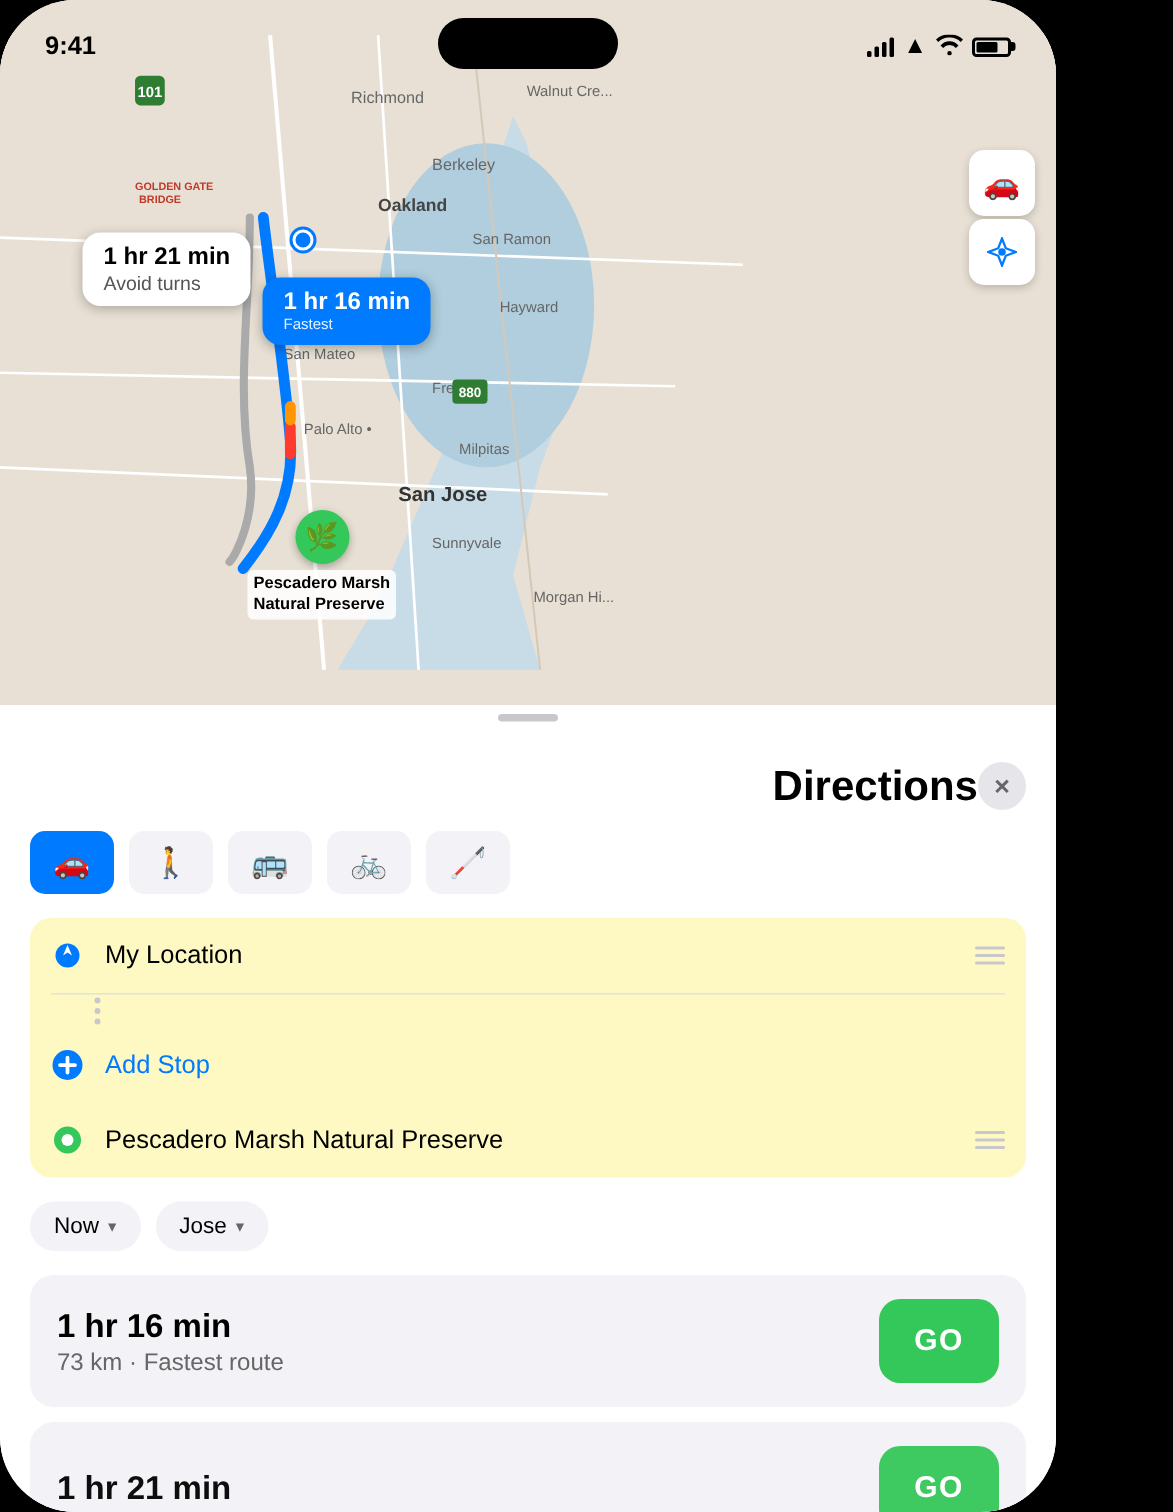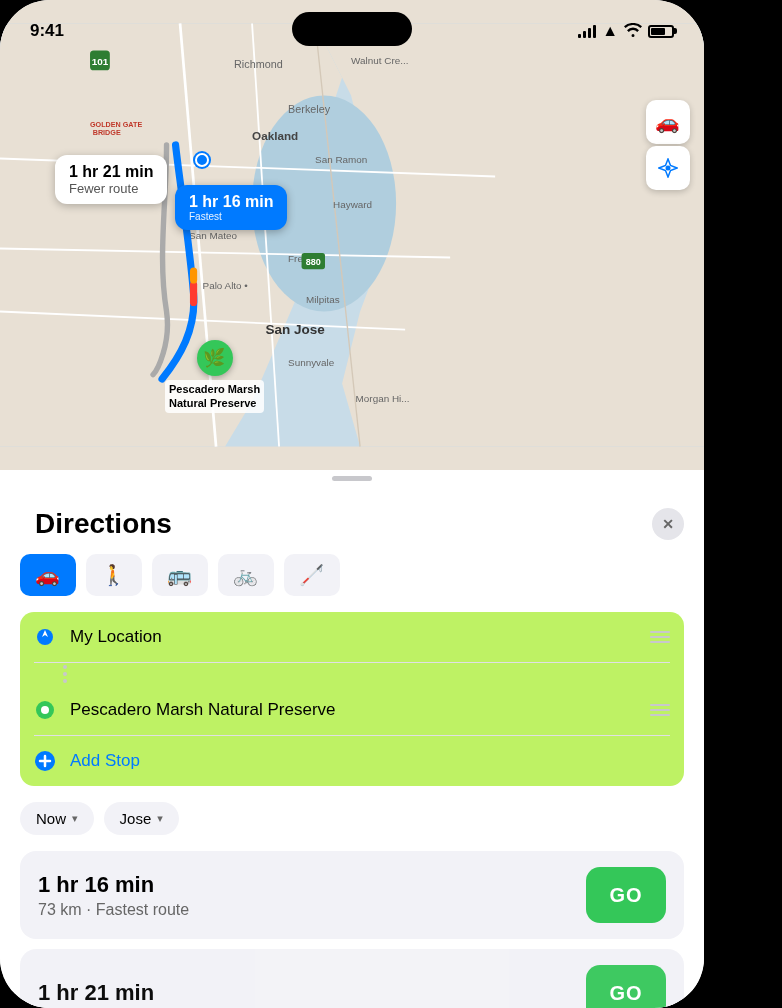--- a/index.html
+++ b/index.html
@@ -232,21 +232,21 @@
       bottom: 0;
       background: #fff;
       border-radius: 0;
       padding: 0 20px;
       z-index: 50;
     }
 
     .panel-header {
       display: flex;
       align-items: center;
-      justify-content: space-between;
+      justify-content: flex-end;
       padding: 18px 0 14px;
       margin-left: 15px;
     }
     .directions-title {
       font-size: 28px;
       font-weight: 800;
       color: #000;
     }
     .close-btn {
       width: 32px;
@@ -279,21 +279,21 @@
       cursor: pointer;
       background: #f2f2f7;
     }
     .transport-tab.active {
       background: #007AFF;
       color: white;
     }
 
     
     .waypoints {
-      background: #bef264;
+      background: #fef9c3;
       border-radius: 14px;
       padding: 0 14px;
       margin-bottom: 16px;
     }
     .waypoint-row {
       display: flex;
       align-items: center;
       padding: 14px 0;
       gap: 14px;
       border-bottom: 1px solid #e0e0e5;
@@ -493,21 +493,21 @@
       <path d="M195,135 C200,180 210,240 215,300 C218,340 200,370 180,395" stroke="#007AFF" stroke-width="8" fill="none" stroke-linecap="round"></path>
 
       <path d="M215,290 L215,310" stroke="#FF3B30" stroke-width="8" fill="none" stroke-linecap="round"></path>
       <path d="M215,275 L215,285" stroke="#FF9500" stroke-width="8" fill="none" stroke-linecap="round"></path>
     </svg>
 
     <div class="loc-dot"></div>
 
     <div class="route-label-white">
       <div class="time">1 hr 21 min</div>
-      <div class="desc">Fewer route</div>
+      <div class="desc">Avoid turns</div>
     </div>
 
     <div class="route-label-blue">
       <div class="time">1 hr 16 min</div>
       <div class="desc">Fastest</div>
     </div>
 
     <div class="dest-pin">
       <div class="dest-pin-circle">🌿</div>
       <div class="dest-pin-label">
@@ -562,45 +562,45 @@
       </div>
 
       <div style="padding: 2px 0 2px 20px; display:flex; align-items:center; gap:14px;">
         <div class="waypoint-dots">
           <div class="dot"></div>
           <div class="dot"></div>
           <div class="dot"></div>
         </div>
       </div>
 
+      <div class="waypoint-row" style="border-bottom:none;">
+        <div class="waypoint-icon">
+          <svg width="22" height="22" viewBox="0 0 22 22">
+            <circle cx="11" cy="11" r="10" fill="#007AFF"></circle>
+            <line x1="11" y1="6" x2="11" y2="16" stroke="white" stroke-width="2.5" stroke-linecap="round"></line>
+            <line x1="6" y1="11" x2="16" y2="11" stroke="white" stroke-width="2.5" stroke-linecap="round"></line>
+          </svg>
+        </div>
+        <span class="add-stop-text">Add Stop</span>
+      </div>
+
       <div class="waypoint-row">
         <div class="waypoint-icon">
           <svg width="20" height="20" viewBox="0 0 20 20">
             <circle cx="10" cy="10" r="9" fill="#34C759"></circle>
             <circle cx="10" cy="10" r="4" fill="white"></circle>
           </svg>
         </div>
         <span class="waypoint-text">Pescadero Marsh Natural Preserve</span>
         <div class="drag-handle">
           <div class="drag-line"></div>
           <div class="drag-line"></div>
           <div class="drag-line"></div>
         </div>
       </div>
-
-      <div class="waypoint-row" style="border-bottom:none;">
-        <div class="waypoint-icon">
-          <svg width="22" height="22" viewBox="0 0 22 22">
-            <circle cx="11" cy="11" r="10" fill="#007AFF"></circle>
-            <line x1="11" y1="6" x2="11" y2="16" stroke="white" stroke-width="2.5" stroke-linecap="round"></line>
-            <line x1="6" y1="11" x2="16" y2="11" stroke="white" stroke-width="2.5" stroke-linecap="round"></line>
-          </svg>
-        </div>
-        <span class="add-stop-text">Add Stop</span>
-      </div>
     </div>
 
     <div class="options-row">
       <div class="option-pill">
         <span>Now</span>
         <span class="option-chevron">▾</span>
       </div>
       <div class="option-pill">
         <span>Jose</span>
         <span class="option-chevron">▾</span>

